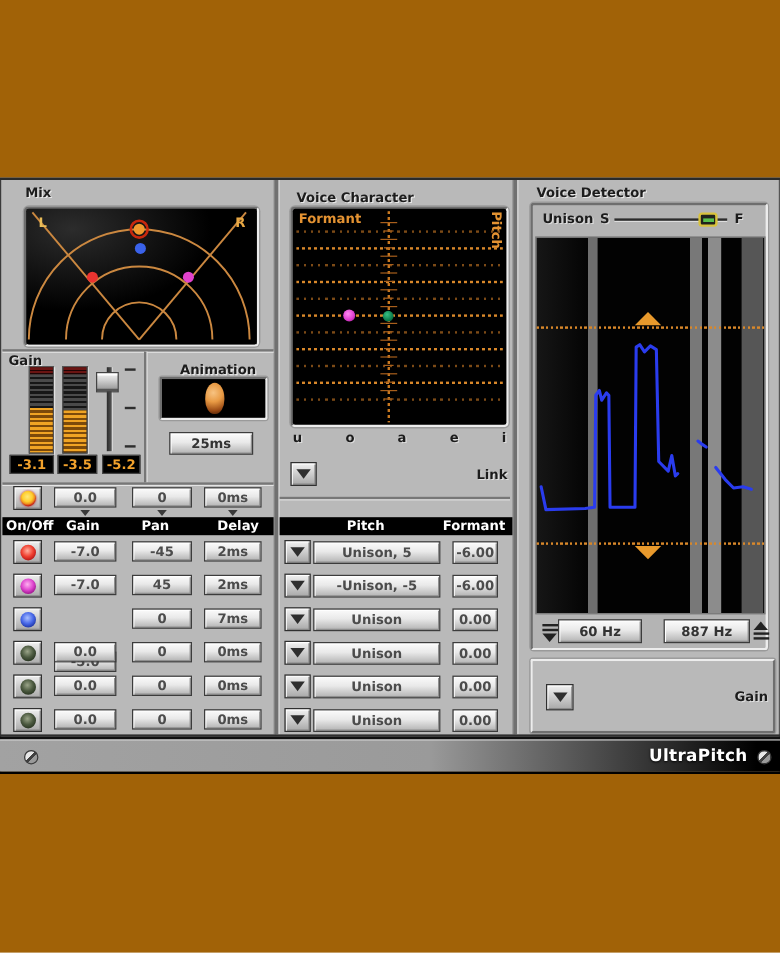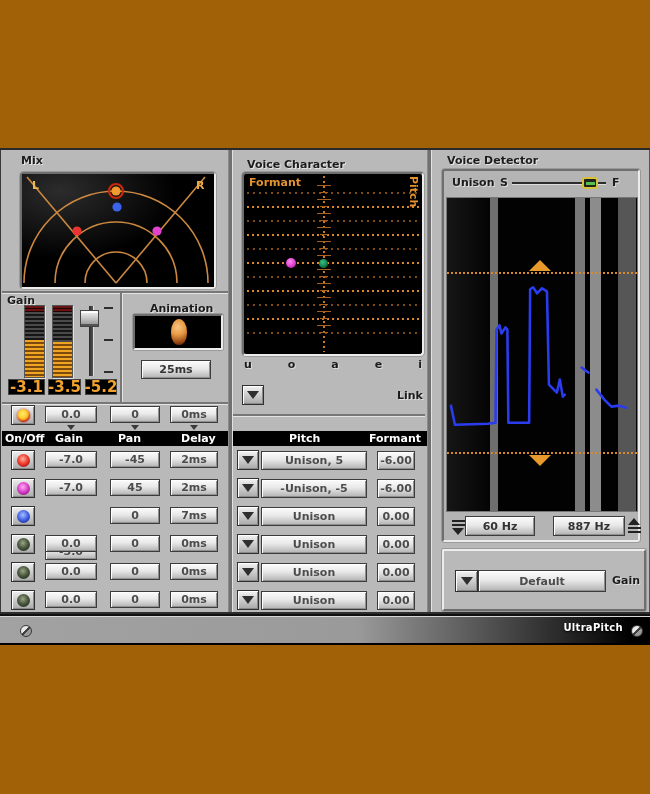--- a/index.html
+++ b/index.html
@@ -51,21 +51,21 @@
   .tri-dn{width:0;height:0;border-left:6px solid transparent;border-right:6px solid transparent;border-top:8px solid #2e2e2e;}
   .tri-sm{width:0;height:0;border-left:4px solid transparent;border-right:4px solid transparent;border-top:5px solid #3a3a3a;}
 
   
   .meter{width:21px;height:73px;background:#101010;border:1px solid #555;box-sizing:border-box;
          box-shadow:1px 1px 0 #e0e0e0;display:flex;flex-direction:column;}
   .m-red{height:6px;background:repeating-linear-gradient(180deg,#6a1412 0 2px,#200404 2px 3px);}
   .m-off{background:repeating-linear-gradient(180deg,#4a4a4a 0 2px,#161616 2px 4px);}
   .m-on{background:repeating-linear-gradient(180deg,#f0a424 0 2px,#7c4a0a 2px 4px);}
   .readout{background:#000;border:1px solid #444;box-sizing:border-box;color:#f2a22c;
-         font-size:15px;font-weight:bold;display:flex;align-items:center;justify-content:center;height:16px;}
+         font-size:11px;font-weight:bold;display:flex;align-items:center;justify-content:center;height:16px;}
 
   
   .dotline{height:2px;background:repeating-linear-gradient(90deg,#d9882a 0 2px,transparent 2px 5px);}
   .dotline.dim{background:repeating-linear-gradient(90deg,#7c4a16 0 2px,transparent 2px 6px);}
   .vruler{width:2px;background:repeating-linear-gradient(180deg,#c87820 0 2px,transparent 2px 5px);}
   .rtick{height:1px;background:#a85f1c;}
 
   
   .pd-wrap{background:#b4b4b4;border:2px solid;border-color:#6e6e6e #ececec #ececec #6e6e6e;
         border-radius:3px;box-sizing:border-box;box-shadow:0 0 0 1px #9a9a9a;}
@@ -76,21 +76,21 @@
   .tri-up-o{width:0;height:0;border-left:11px solid transparent;border-right:11px solid transparent;border-bottom:11px solid #e8992c;}
   .tri-dn-o{width:0;height:0;border-left:11px solid transparent;border-right:11px solid transparent;border-top:11px solid #e8992c;}
 
   .mode-panel{background:#b9b9b9;border:2px solid;border-color:#ededed #6f6f6f #6f6f6f #ededed;
         border-radius:2px;box-sizing:border-box;box-shadow:0 0 0 1px #999;}
 
   
   .bottom-bar{background:linear-gradient(90deg,#a2a2a2 0%,#9a9a9a 55%,#2a2a2a 86%,#000 97%);
         border-top:2px solid #101010;border-bottom:2px solid #000;box-sizing:border-box;
         box-shadow:inset 0 1px 0 #d6d6d6;}
-  .brand{color:#fff;font-size:10px;font-weight:bold;letter-spacing:.3px;text-shadow:0 1px 2px #000;}
+  .brand{color:#fff;font-size:14px;font-weight:bold;letter-spacing:.3px;text-shadow:0 1px 2px #000;}
   .screw{width:12px;height:12px;border-radius:50%;border:1px solid #3a3a3a;box-sizing:border-box;
         background:linear-gradient(135deg,#e8e8e8 42%,#404040 42% 58%,#9a9a9a 58%);}
 
   .hline{height:2px;background:#2e2e2e;}
   .fader-track{width:4px;background:linear-gradient(90deg,#2a2a2a,#555);box-shadow:1px 0 0 #ddd;}
   .fader-handle{background:linear-gradient(180deg,#f4f4f4 0%,#cfcfcf 40%,#8e8e8e 100%);
         border:1px solid #444;box-sizing:border-box;box-shadow:inset 0 -6px 0 -4px #555, inset 0 7px 0 -5px #fff;}
   .tickmark{height:2px;background:#2e2e2e;}
   .orange-txt{color:#e39232;font-weight:bold;font-size:11px;}
   .vowel{font-size:11px;font-weight:bold;color:#1c1c1c;text-shadow:1px 1px 0 rgba(255,255,255,.5);}
@@ -361,21 +361,20 @@
         <div style="width:0;height:0;border-left:6px solid transparent;border-right:6px solid transparent;border-bottom:7px solid #222;margin-bottom:2px;"></div>
         <div style="height:2px;background:#222;margin-bottom:2px;"></div>
         <div style="height:2px;background:#222;"></div>
       </div>
     </div>
 
     <div class="abs mode-panel" style="left:442px;top:399px;width:204px;height:62px;">
       <div class="abs dd-btn" style="left:11px;top:19px;width:23px;height:22px;">
           <div class="tri-dn"></div>
         </div>
-      <div class="abs field" style="left:34px;top:19px;width:128px;height:22px;">Default</div>
       <div class="abs lbl" style="left:168px;top:23px;">Gain</div>
     </div>
 
     <div class="abs hline" style="left:0;top:462px;width:650px;"></div>
     <div class="abs bottom-bar" style="left:0;top:464px;width:650px;height:31px;">
       <div class="abs screw" style="left:20px;top:9px;"></div>
       <div class="abs brand" style="right:27px;top:6px;">UltraPitch</div>
       <div class="abs screw" style="right:7px;top:9px;"></div>
     </div>
 

